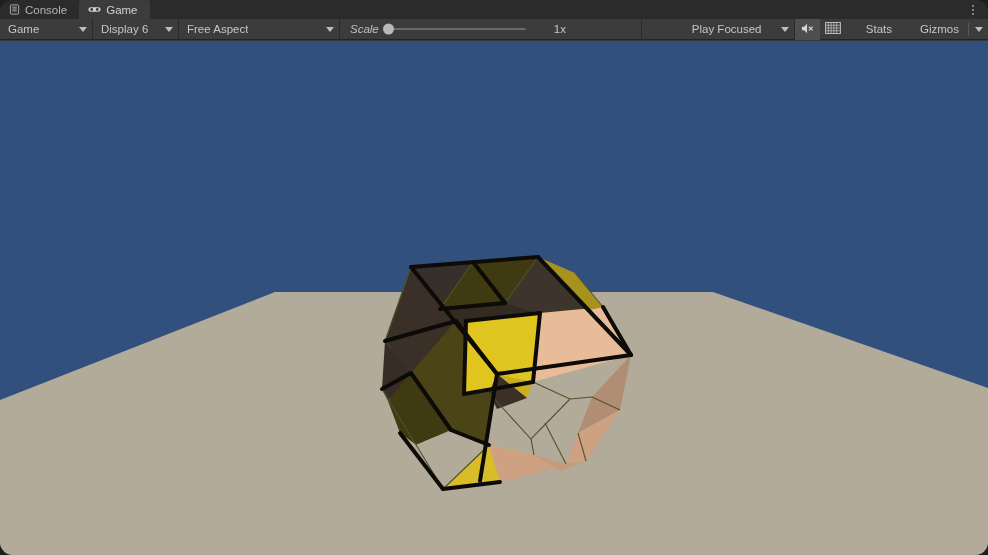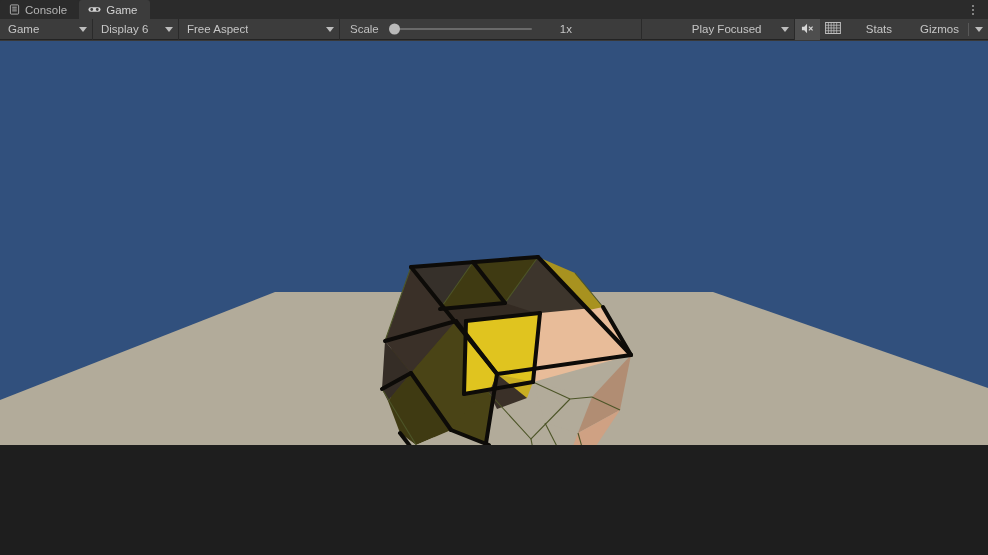--- a/index.html
+++ b/index.html
@@ -10,23 +10,24 @@
   body {
     width: 988px;
     height: 555px;
     overflow: hidden;
     font-family: "Liberation Sans", sans-serif;
     -webkit-font-smoothing: antialiased;
   }
   #app {
     position: relative;
     width: 988px;
-    height: 445px;
+    height: 555px;
     background: #383838;
     overflow: hidden;
+    border-radius: 13px;
   }
 
   
   .tabbar {
     position: absolute;
     left: 0; top: 0;
     width: 988px; height: 19px;
     background: #2b2b2b;
     display: flex;
     align-items: flex-end;
@@ -108,21 +109,21 @@
   .dd-playmode { width: 110px; margin-left: 42px; }
 
   
   .scale-group {
     display: flex;
     align-items: center;
     height: 21px;
     padding-left: 10px;
     flex: 0 0 auto;
   }
-  .scale-label { color: #c0c0c0; margin-right: 10px; }
+  .scale-label { color: #c0c0c0; margin-right: 4px; font-style: italic; }
   .slider {
     position: relative;
     width: 143px;
     height: 21px;
     display: flex;
     align-items: center;
   }
   .slider-track {
     position: absolute;
     left: 4px; right: 0;

